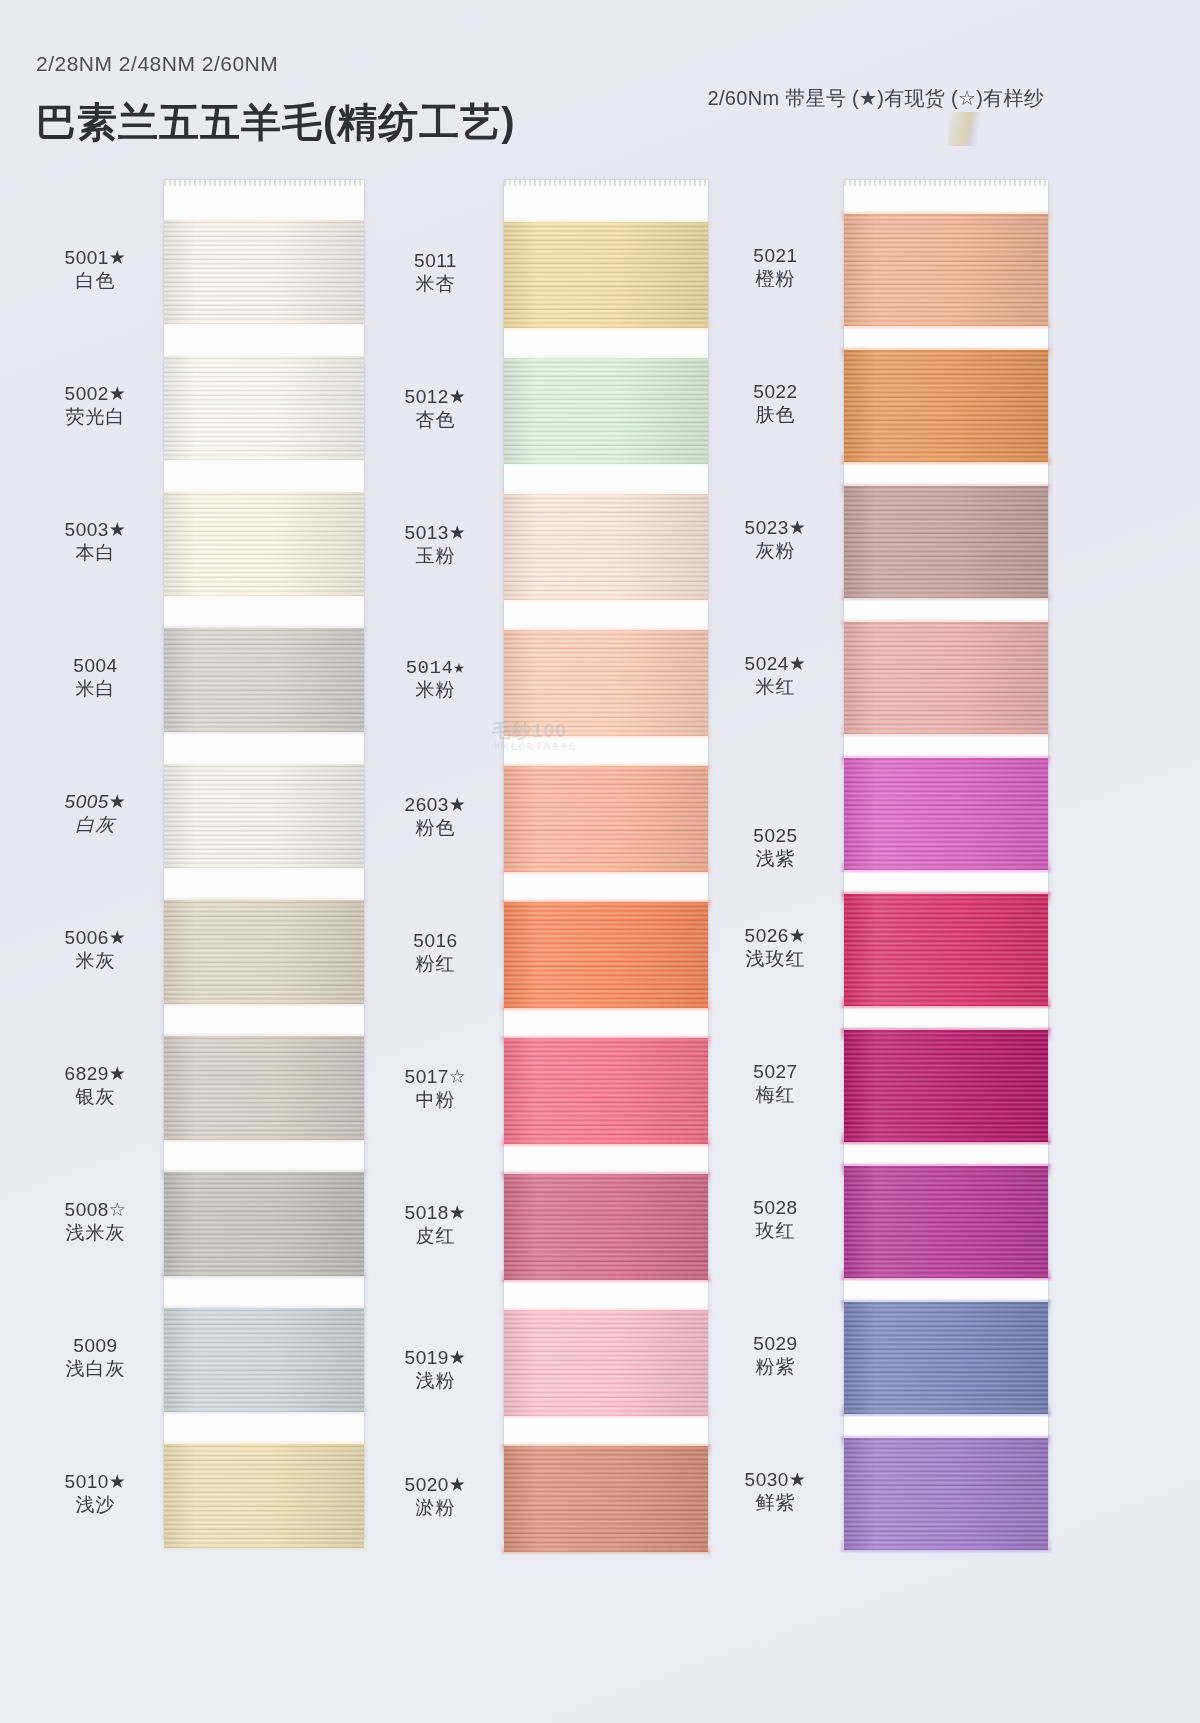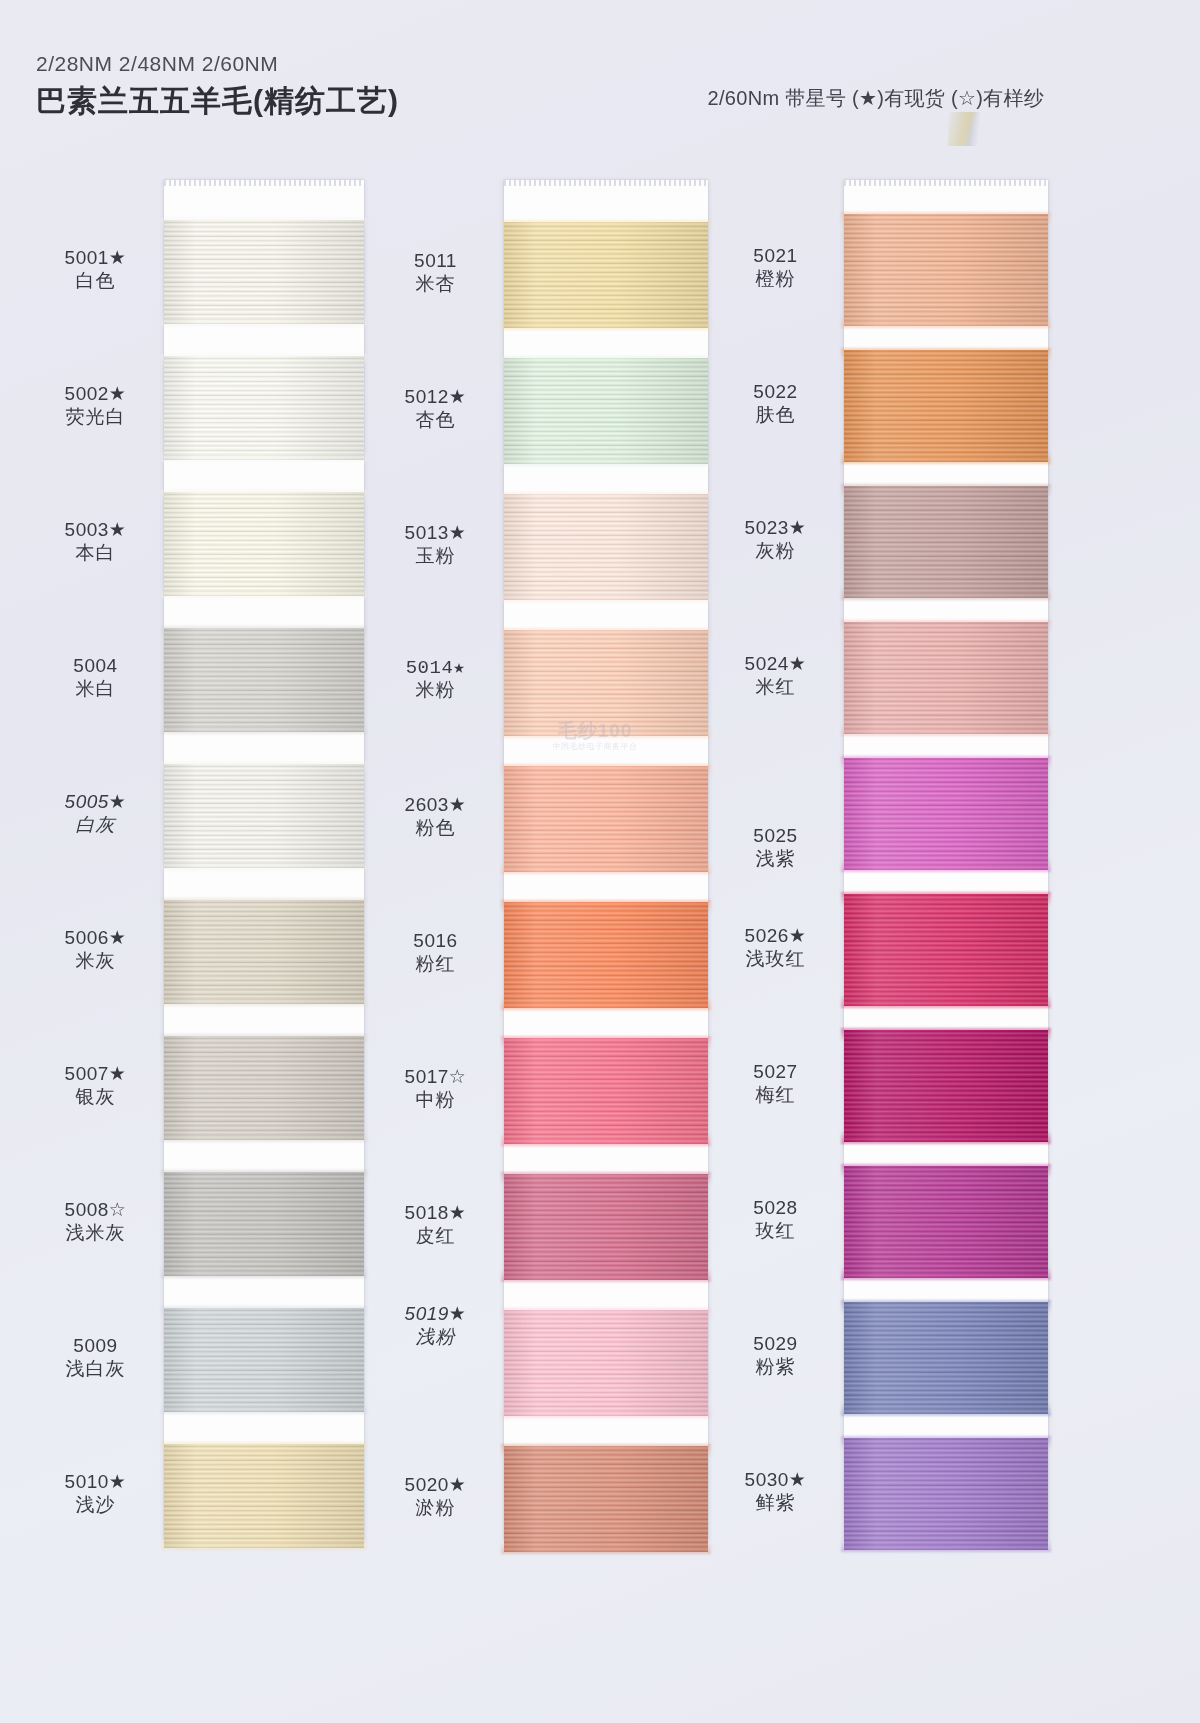--- a/index.html
+++ b/index.html
@@ -30,24 +30,24 @@
   }
   #sub-title {
     font-size: 21px;
     letter-spacing: 0.5px;
     color: #4c4c55;
     font-weight: 400;
     line-height: 1.1;
     white-space: nowrap;
   }
   #main-title {
-    font-size: 30px;
+    font-size: 40px;
     font-weight: 700;
     color: #2f2f38;
-    margin-top: 6px;
+    margin-top: 20px;
     letter-spacing: 1px;
     white-space: nowrap;
   }
   #legend-note {
     position: absolute;
     right: 36px;
     top: 85px;
     font-size: 20px;
     color: #43434d;
     white-space: nowrap;
@@ -150,30 +150,30 @@
     left: -3px; right: -3px;
     top: -2px; bottom: -2px;
     filter: blur(1.1px);
     opacity: .45;
     pointer-events: none;
   }
 
   
   #watermark {
     position: absolute;
-    left: 520px;
+    left: 492px;
     top: 720px;
     width: 150px;
     height: 46px;
     opacity: 0.33;
     pointer-events: none;
     font-size: 17px;
     color: #9aa0b5;
     letter-spacing: 1px;
-    text-align: center;
+    text-align: left;
     line-height: 1.15;
   }
   #watermark .wm-main { font-weight: 700; font-size: 19px; color: #a7adc0; }
   #watermark .wm-sub { font-size: 8px; letter-spacing: 0.5px; color: #b3b8c8; }
 </style>
 </head>
 <body>
 
 <div id="header">
   <div id="title-block">
@@ -205,21 +205,21 @@
         </div>
         <div class="label" style="top: 610px; font-style: italic;">
           <div class="code">5005★</div>
           <div class="name">白灰</div>
         </div>
         <div class="label" style="top: 746px;">
           <div class="code">5006★</div>
           <div class="name">米灰</div>
         </div>
         <div class="label" style="top: 882px;">
-          <div class="code">5007★</div>
+          <div class="code">6829★</div>
           <div class="name">银灰</div>
         </div>
         <div class="label" style="top: 1018px;">
           <div class="code">5008☆</div>
           <div class="name">浅米灰</div>
         </div>
         <div class="label" style="top: 1154px;">
           <div class="code">5009</div>
           <div class="name">浅白灰</div>
         </div>
@@ -293,21 +293,21 @@
           <div class="name">粉红</div>
         </div>
         <div class="label" style="top: 885px;">
           <div class="code">5017☆</div>
           <div class="name">中粉</div>
         </div>
         <div class="label" style="top: 1021px;">
           <div class="code">5018★</div>
           <div class="name">皮红</div>
         </div>
-        <div class="label" style="top: 1122px; font-style: italic;">
+        <div class="label" style="top: 1166px;">
           <div class="code">5019★</div>
           <div class="name">浅粉</div>
         </div>
         <div class="label" style="top: 1293px;">
           <div class="code">5020★</div>
           <div class="name">淤粉</div>
         </div>
       </div>
     <div class="card wide">
       <div class="card-edge-top"></div>

